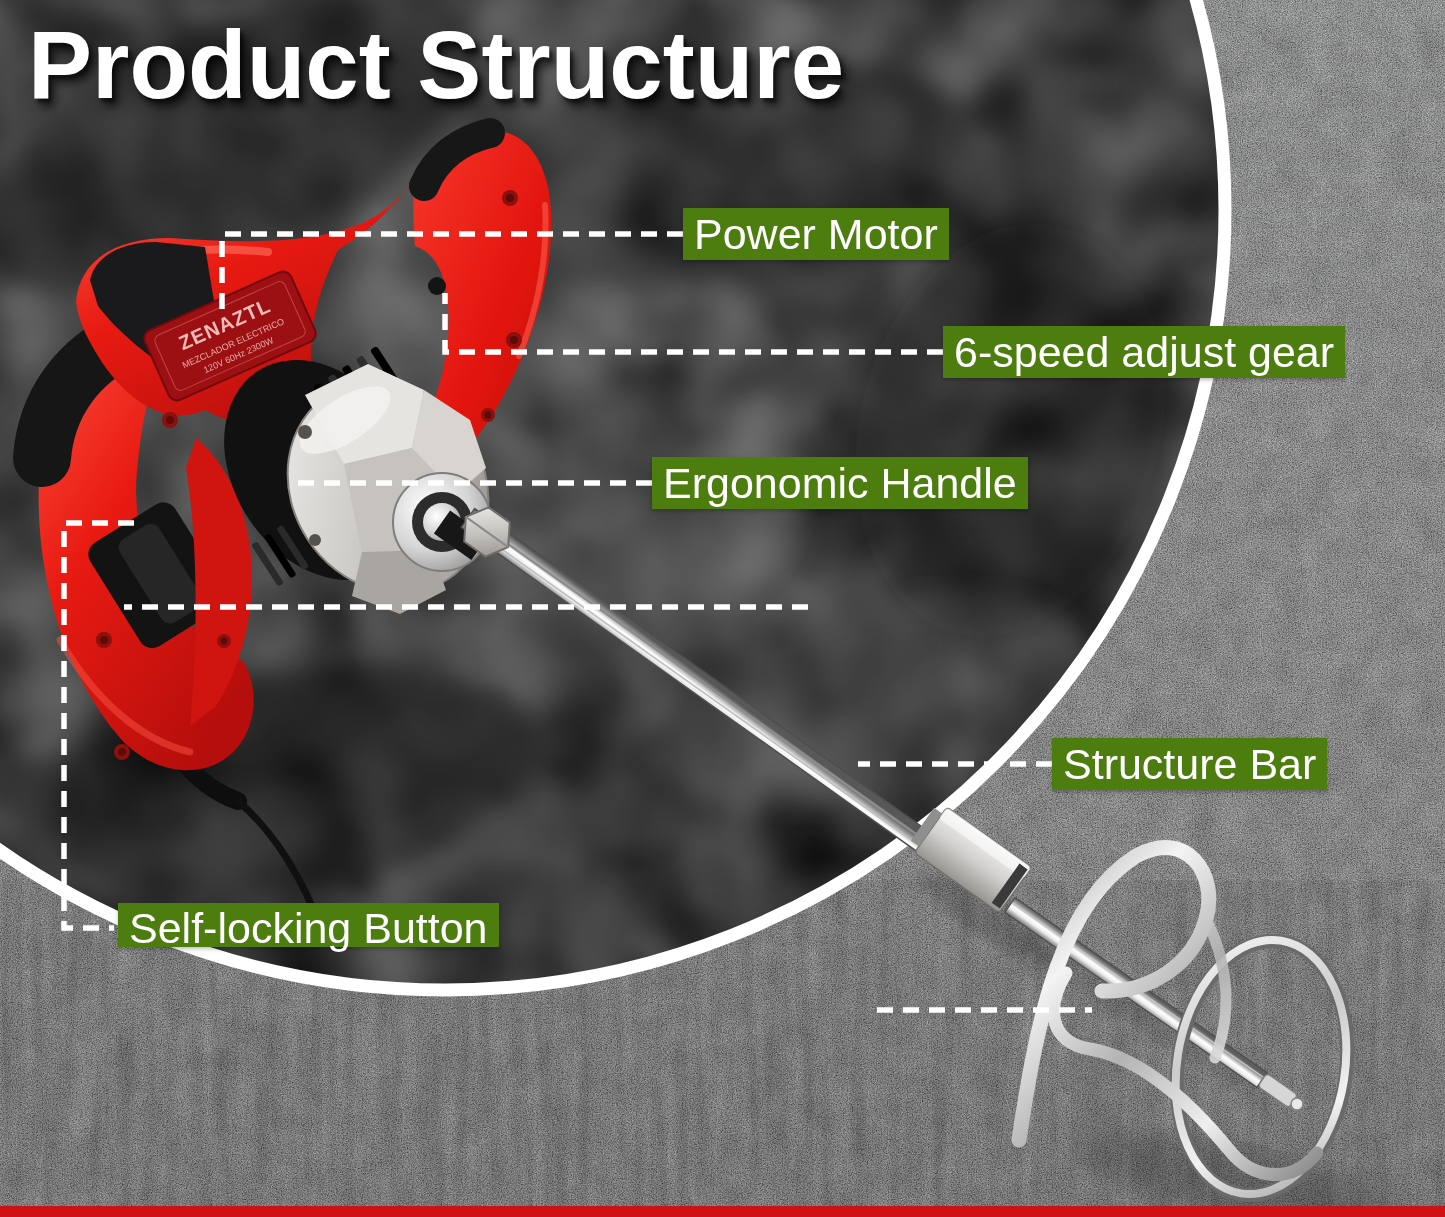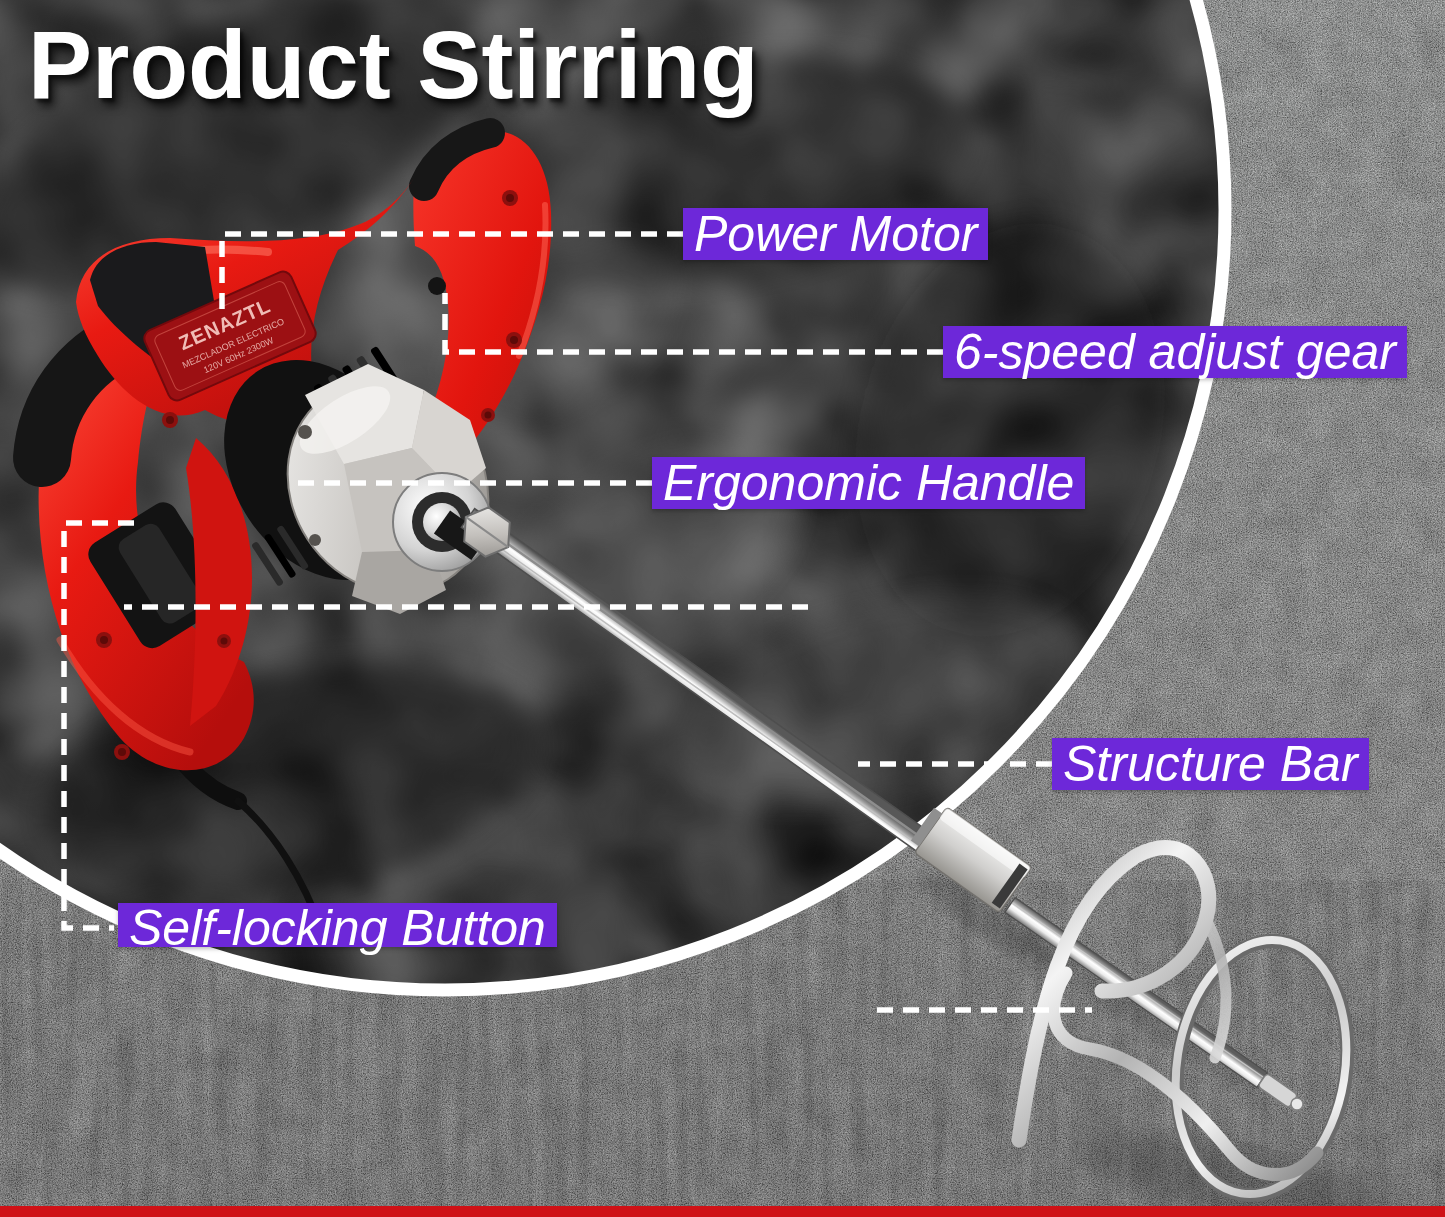--- a/index.html
+++ b/index.html
@@ -7,24 +7,23 @@
     position:relative;width:1445px;height:1217px;overflow:hidden;
     font-family:"Liberation Sans",sans-serif;background:#9e9e9e;
   }
   .stage svg.scene{position:absolute;left:0;top:0;width:1445px;height:1217px;display:block;}
   .title{
     position:absolute;left:28px;top:10px;z-index:5;
     font-size:96px;font-weight:bold;letter-spacing:0px;color:#ffffff;white-space:nowrap;
     text-shadow:6px 8px 9px rgba(0,0,0,.6),3px 4px 3px rgba(0,0,0,.45);
   }
   .callout{
-    position:absolute;z-index:6;background:#6d28d9;color:#ffffff;
-    font-size:50px;line-height:52px;height:52px;padding:0 11px;white-space:nowrap;
+    position:absolute;z-index:6;background:#4d7c0f;color:#ffffff;
+    font-size:43px;line-height:52px;height:52px;padding:0 11px;white-space:nowrap;
     box-shadow:0 2px 4px rgba(0,0,0,.25);
-    font-style:italic;
   }
   .callout.small{height:44px;line-height:50px;}
 </style>
 </head>
 <body>
 
 <div class="stage">
 
   <svg class="scene" viewBox="0 0 1445 1217">
     <defs>
@@ -323,21 +322,21 @@
       <line x1="652" y1="483" x2="292" y2="483"></line>
       <line x1="808" y1="607" x2="124" y2="607"></line>
       <line x1="1052" y1="764" x2="858" y2="764"></line>
       <polyline points="134,523 64,523 64,928 114,928"></polyline>
       <line x1="877" y1="1010" x2="1092" y2="1010"></line>
     </g>
 
     <rect x="0" y="1206" width="1445" height="11" fill="#cf1116"></rect>
   </svg>
 
-  <div class="title">Product Stirring</div>
+  <div class="title">Product Structure</div>
 
   <div class="callout" style="left:683px;top:208px;">Power Motor</div>
   <div class="callout" style="left:943px;top:326px;">6-speed adjust gear</div>
   <div class="callout" style="left:652px;top:457px;">Ergonomic Handle</div>
   <div class="callout" style="left:1052px;top:738px;">Structure Bar</div>
   <div class="callout small" style="left:118px;top:903px;">Self-locking Button</div>
 
 </div>
 
 </body></html>

